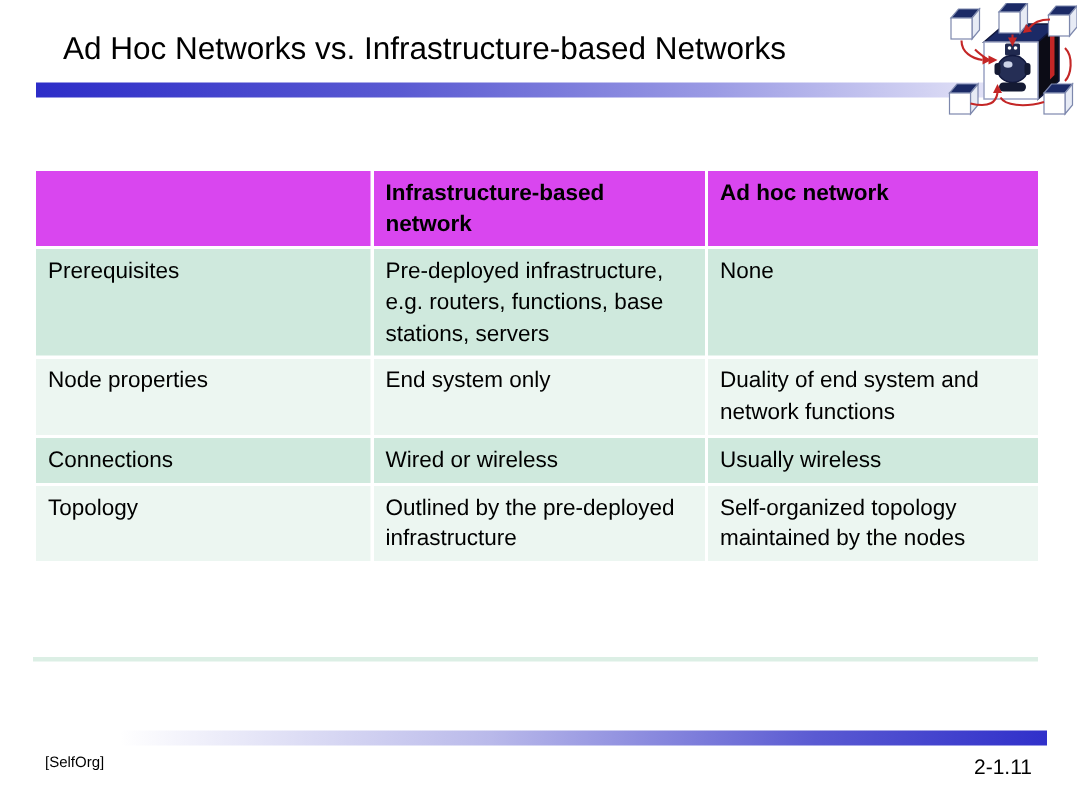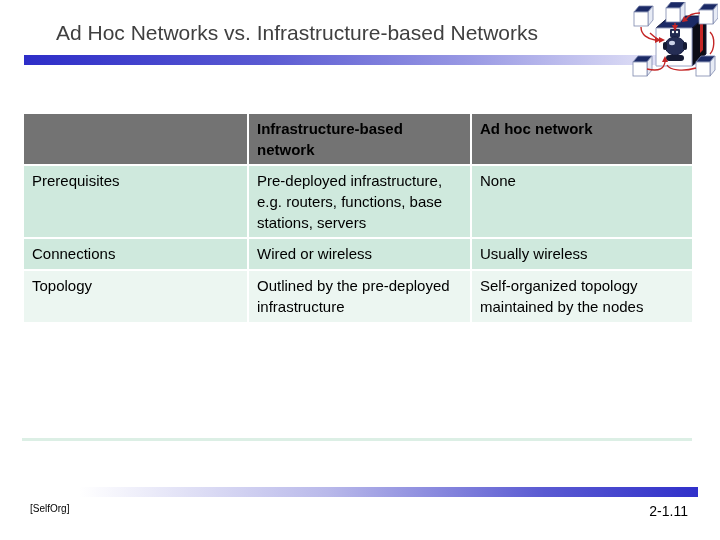--- a/index.html
+++ b/index.html
@@ -1,38 +1,38 @@
 <!DOCTYPE html>
 <html><head>
 <meta charset="utf-8">
 <style>
   html,body{margin:0;padding:0;background:#888;}
   .slide{
     position:relative;width:720px;height:540px;background:#ffffff;
     font-family:"Liberation Sans", sans-serif;color:#000;overflow:hidden;
   }
   .title{
-    position:absolute;left:56px;top:20px;font-size:21px;line-height:1.2;
-    color:#404040;white-space:nowrap;text-align:right;
+    position:absolute;left:42px;top:20px;font-size:21px;line-height:1.2;
+    color:#000000;white-space:nowrap;text-align:right;
   }
   .title-rule{
     position:absolute;left:24px;top:55px;width:691px;height:10px;
     background:linear-gradient(to right,#2d2dc8 0%,#5a5ad2 35%,#9a9ae4 65%,#d8d8f4 88%,#f6f6fd 100%);
   }
   .logo{position:absolute;left:630px;top:2px;width:88px;height:78px;}
   .cmp-table{
     position:absolute;left:22px;top:112px;width:670px;
     border-collapse:collapse;table-layout:fixed;
   }
   .cmp-table td,.cmp-table th{
     border:2px solid #ffffff;vertical-align:top;text-align:left;
     padding:5px 8px 4px 8px;font-size:15px;line-height:1.38;font-weight:normal;
     overflow:hidden;
   }
-  .cmp-table th{background:#737373;font-weight:bold;}
+  .cmp-table th{background:#d946ef;font-weight:bold;}
   tr.band-a td{background:#cfe9dd;}
   tr.band-b td{background:#ecf6f1;}
   .table-underrule{
     position:absolute;left:22px;top:438px;width:670px;height:3px;background:#dcefe5;
   }
   .footer-rule{
     position:absolute;left:80px;top:487px;width:618px;height:10px;
     background:linear-gradient(to right,rgba(255,255,255,0) 0%,#b9b9ea 40%,#5a5ad2 75%,#3030ca 100%);
   }
   .footer-left{position:absolute;left:30px;top:503px;font-size:10px;}
@@ -114,20 +114,25 @@
         <tr style="height:48px">
       <th></th>
       <th>Infrastructure-based network</th>
       <th>Ad hoc network</th>
     </tr>
     <tr class="band-a" style="height:72px">
       <td>Prerequisites</td>
       <td>Pre-deployed infrastructure, e.g. routers, functions, base stations, servers</td>
       <td>None</td>
     </tr>
+    <tr class="band-b" style="height:50px">
+      <td>Node properties</td>
+      <td>End system only</td>
+      <td>Duality of end system and network functions</td>
+    </tr>
     <tr class="band-a" style="height:16px">
       <td>Connections</td>
       <td>Wired or wireless</td>
       <td>Usually wireless</td>
     </tr>
     <tr class="band-b" style="height:51px">
       <td>Topology</td>
       <td>Outlined by the pre-deployed infrastructure</td>
       <td>Self-organized topology maintained by the nodes</td>
     </tr>

